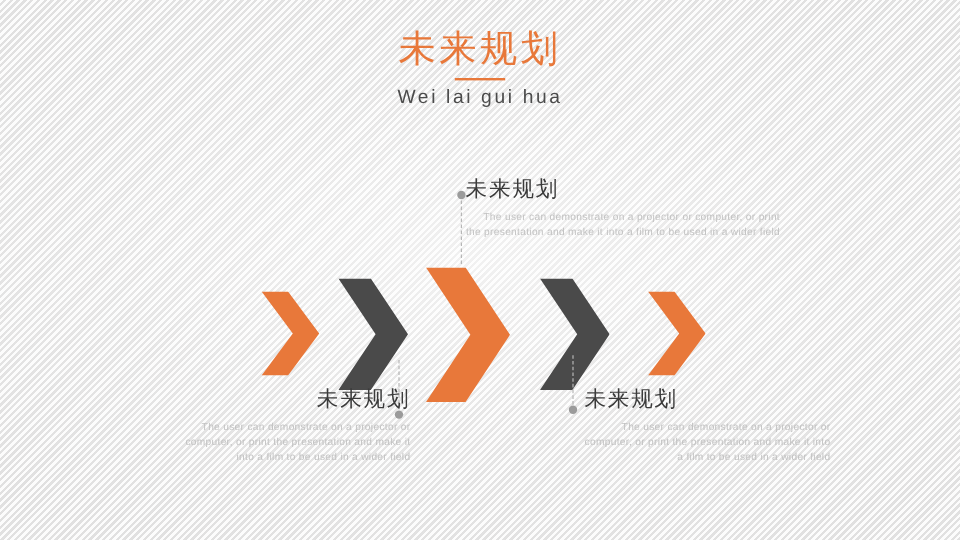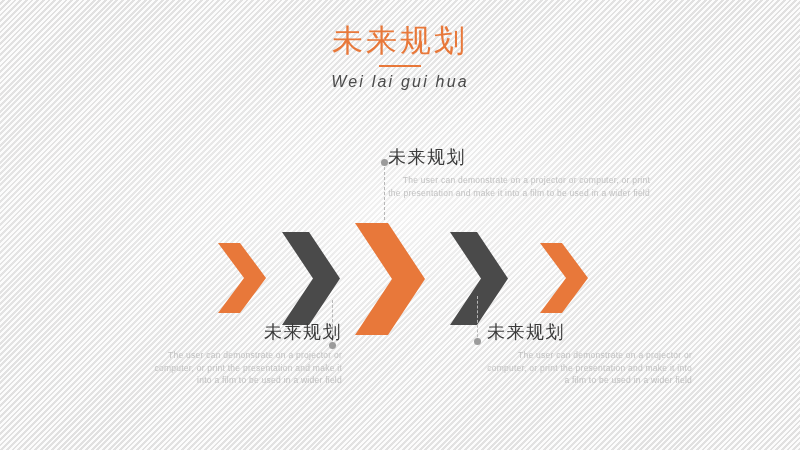--- a/index.html
+++ b/index.html
@@ -60,21 +60,20 @@
     width: 42px;
     height: 2px;
     background: #e8783a;
     margin: 5px auto 6px auto;
   }
   .title-sub {
     font-size: 16px;
     letter-spacing: 2.2px;
     color: #4b4b4b;
     font-weight: 400;
-    font-style: italic;
   }
 
   
   .chevrons {
     position: absolute;
     left: 0;
     right: 0;
     top: 210px;
     height: 125px;
     z-index: 3;

